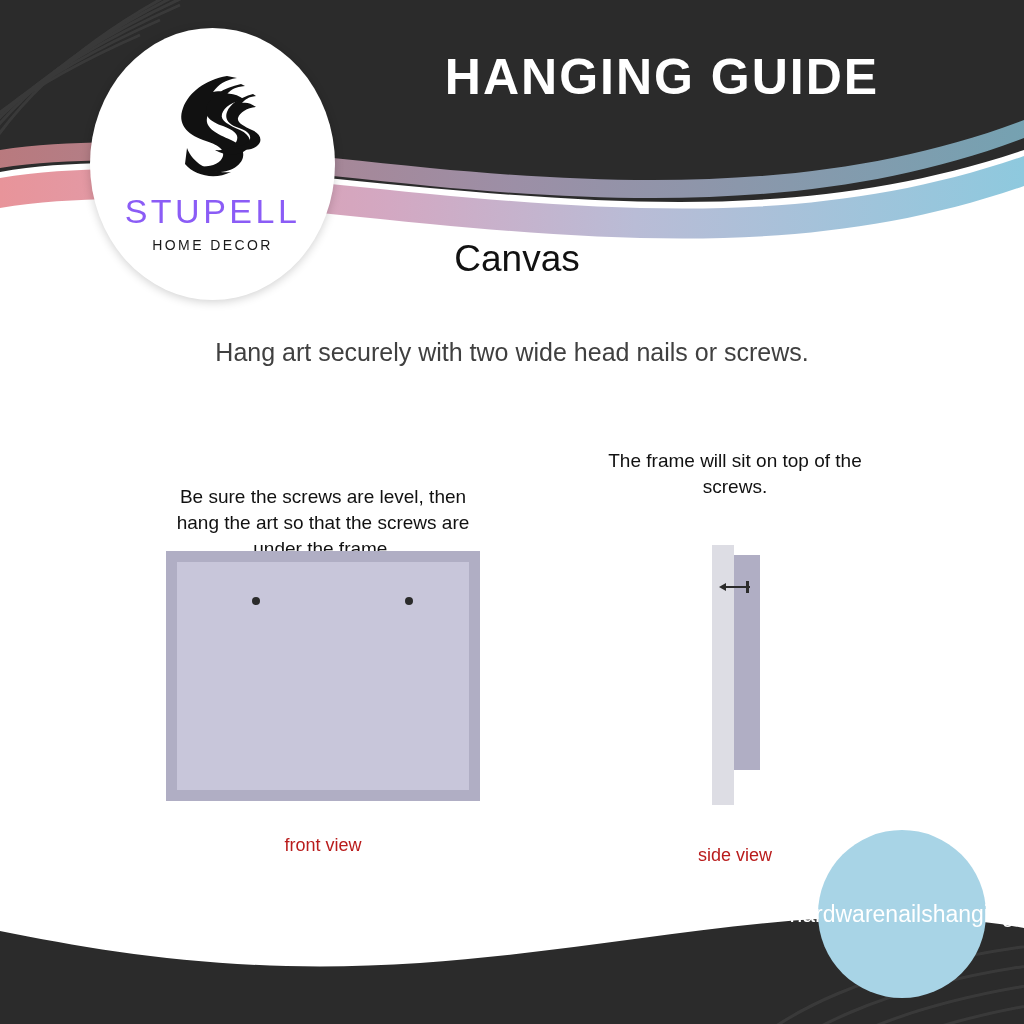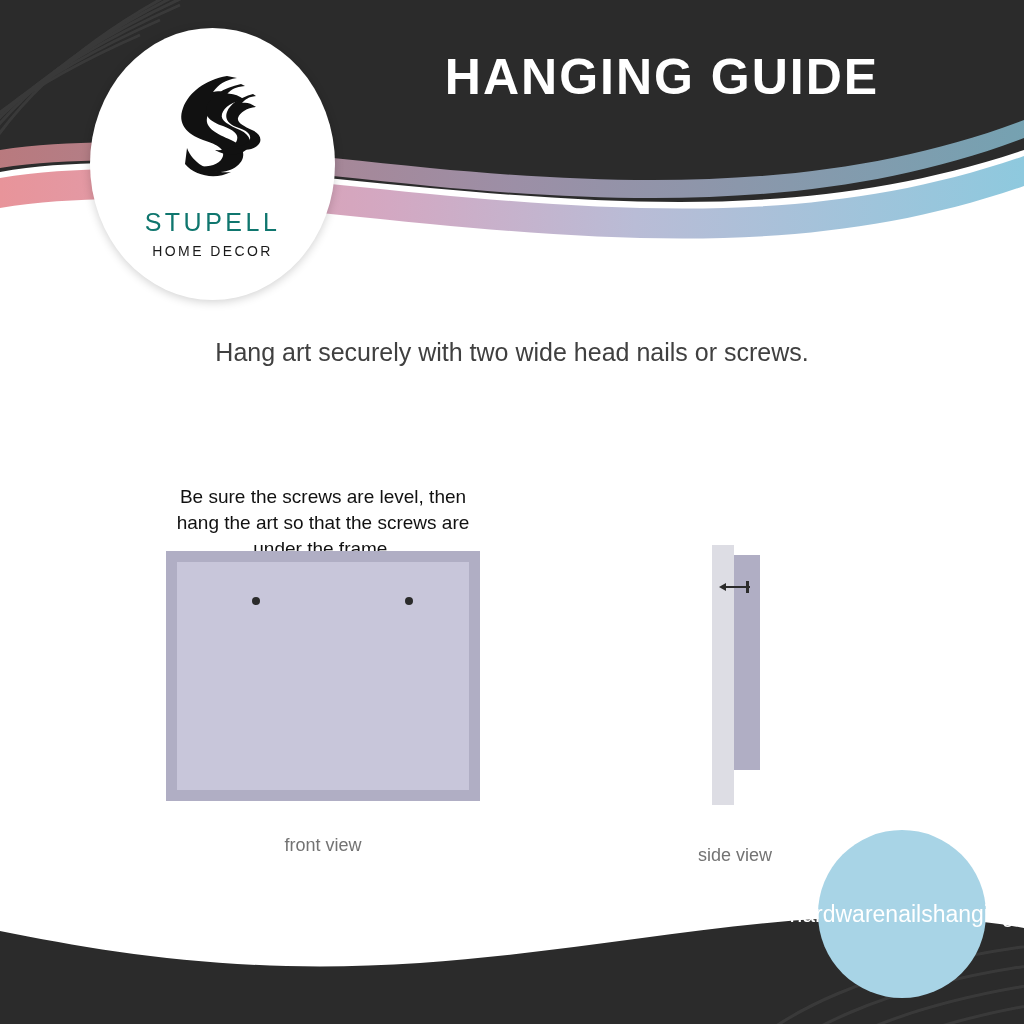--- a/index.html
+++ b/index.html
@@ -47,24 +47,24 @@
     justify-content: flex-start;
     padding-top: 42px;
     box-sizing: border-box;
   }
   .logo-mark {
     width: 120px;
     height: 118px;
     display: block;
   }
   .logo-name {
-    font-size: 25px;
+    font-size: 34px;
     letter-spacing: 3.5px;
-    color: #0f766e;
-    margin-top: 20px;
+    color: #8b5cf6;
+    margin-top: 4px;
     font-family: "Liberation Sans", sans-serif;
   }
   .logo-sub {
     font-size: 14px;
     letter-spacing: 2.4px;
     color: #1a1a1a;
     margin-top: 6px;
     font-family: "Liberation Sans", sans-serif;
   }
 
@@ -150,21 +150,21 @@
     height: 8px;
     border-radius: 50%;
     background: #2b2b2b;
   }
   .screw-left  { left: 75px;  top: 35px; }
   .screw-right { left: 228px; top: 35px; }
 
   .view-label {
     position: absolute;
     font-size: 18px;
-    color: #737373;
+    color: #b91c1c;
     text-align: center;
     font-family: "Liberation Sans", sans-serif;
   }
   .label-front { left: 166px; top: 835px; width: 314px; }
   .label-side  { left: 640px; top: 845px; width: 190px; }
 
   
   .side-wall {
     position: absolute;
     left: 712px;
@@ -284,25 +284,27 @@
       <path d="M88 14 C70 18 58 26 54 36 C50 46 58 52 70 56 C80 60 86 64 84 70 C82 77 72 81 62 80 C72 86 86 86 93 80 C100 74 98 65 87 60 C76 55 67 51 69 44 C71 37 80 31 92 30 C85 25 79 23 74 24 C79 19 82 17 92 16 Z" fill="#111111"></path>
       <path d="M100 24 C86 28 77 34 74 42 C71 50 77 55 86 58 C94 61 98 64 97 69 C95 74 88 77 80 76 C88 81 98 81 104 76 C110 71 108 64 99 60 C91 56 84 53 85 48 C87 42 94 38 103 37 C98 33 93 32 89 33 C93 29 95 27 103 26 Z" fill="#111111"></path>
       <path d="M34 78 C40 94 58 104 78 102 C62 110 42 106 32 94 Z" fill="#111111"></path>
     </svg>
     <div class="logo-name">STUPELL</div>
     <div class="logo-sub">HOME DECOR</div>
   </div>
 
   <div class="header-title">HANGING GUIDE</div>
 
+  <div class="product-type">Canvas</div>
 
   <div class="main-instruction">Hang art securely with two wide head nails or screws.</div>
 
   <div class="caption caption-left">Be sure the screws are level, then hang the art so that the screws are under the frame.</div>
 
+  <div class="caption caption-right">The frame will sit on top of the screws.</div>
 
   <div class="front-frame">
     <div class="front-inner">
       <span class="screw-dot screw-left"></span>
       <span class="screw-dot screw-right"></span>
     </div>
   </div>
   <div class="view-label label-front">front view</div>
 
   <div class="side-wall"></div>

